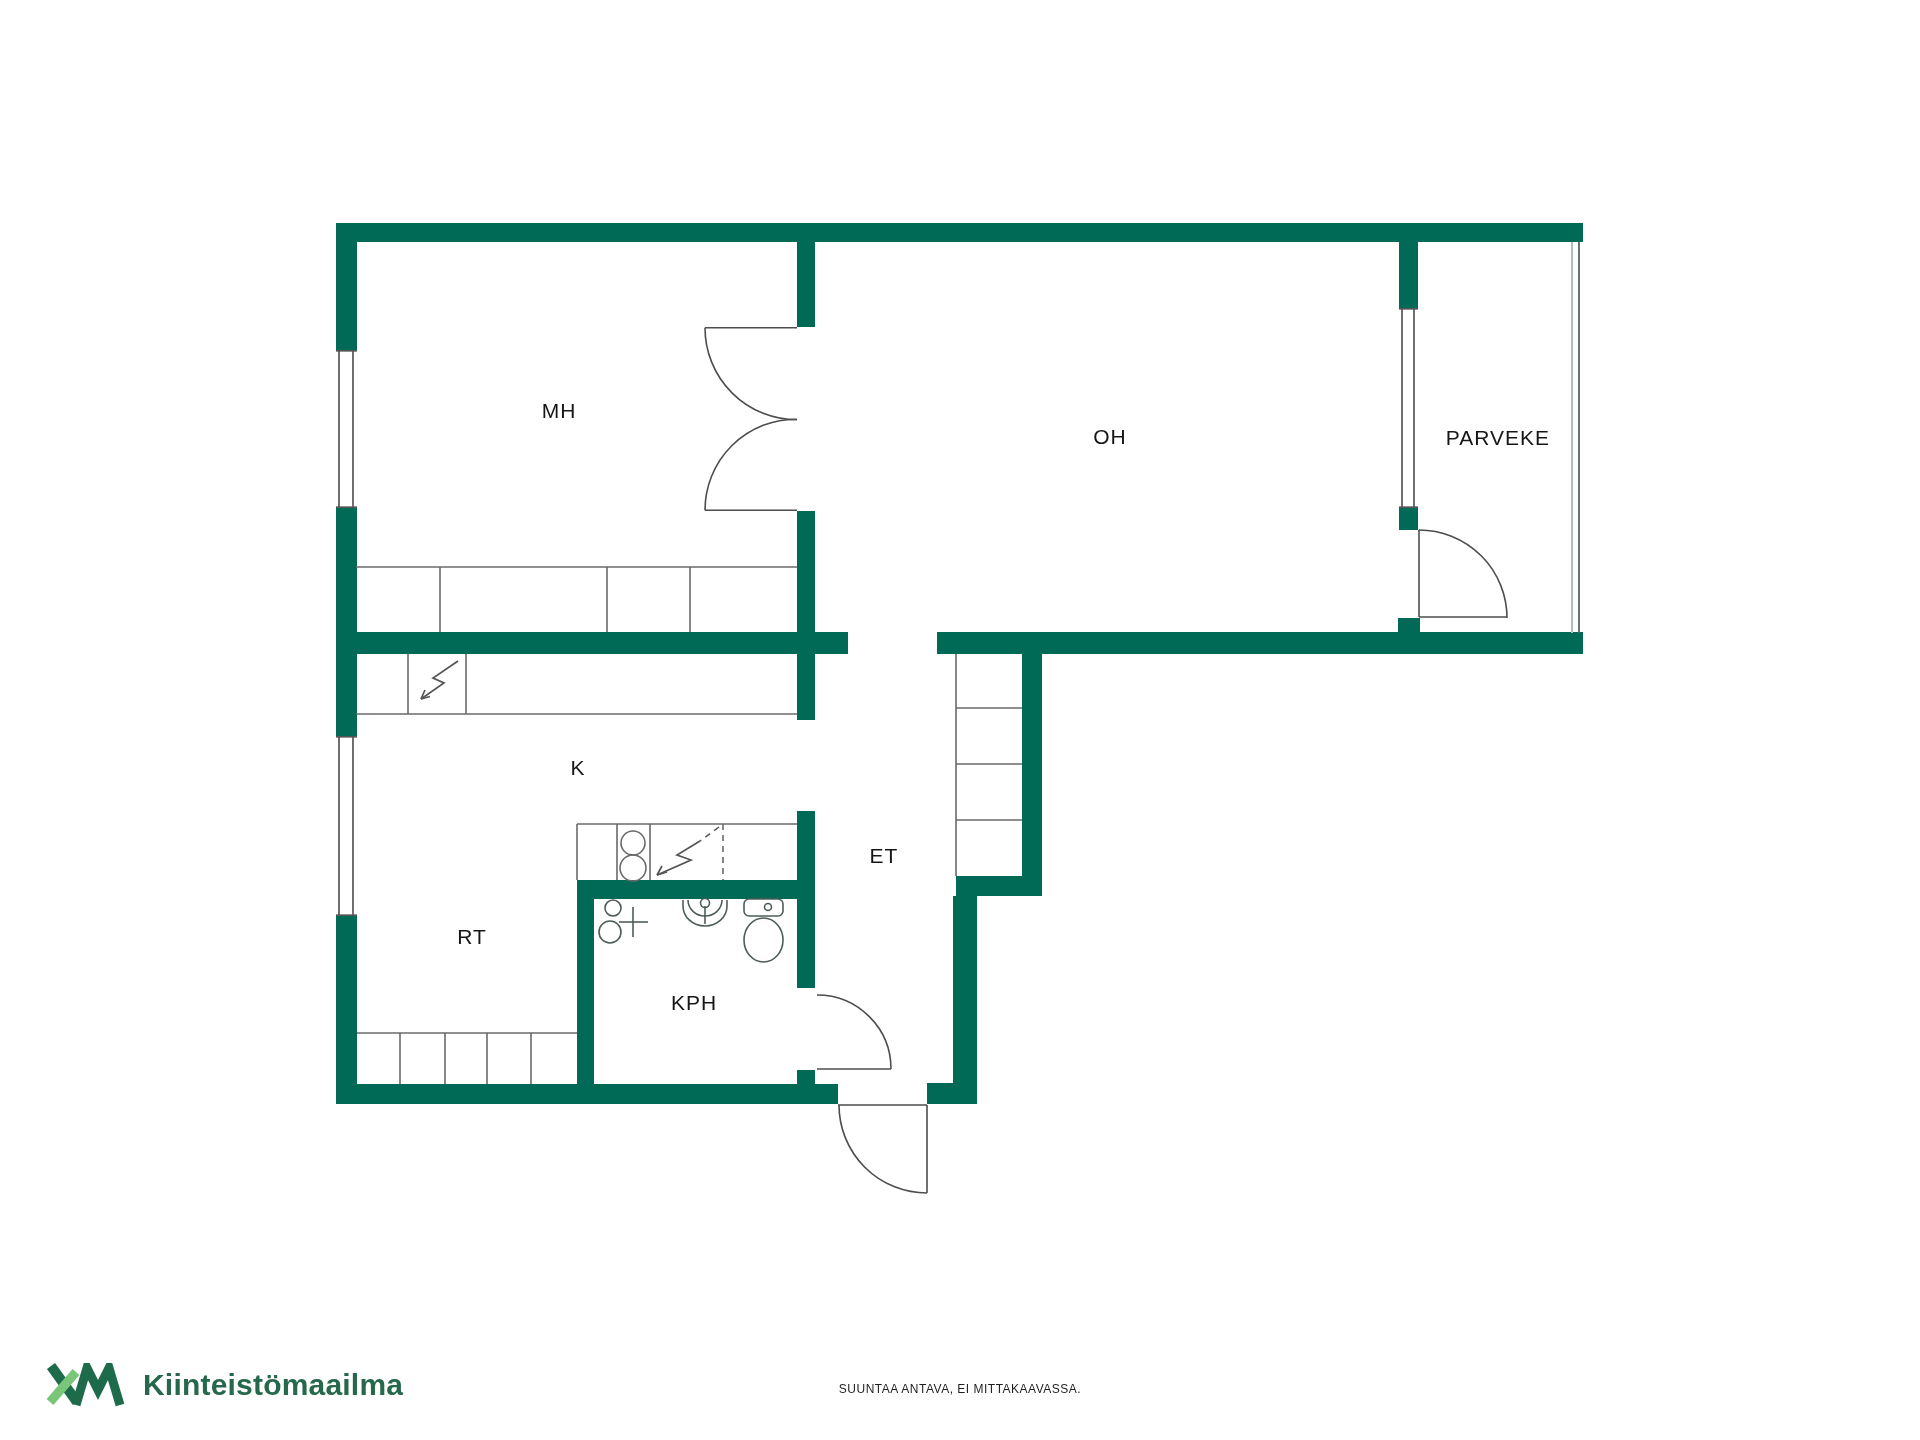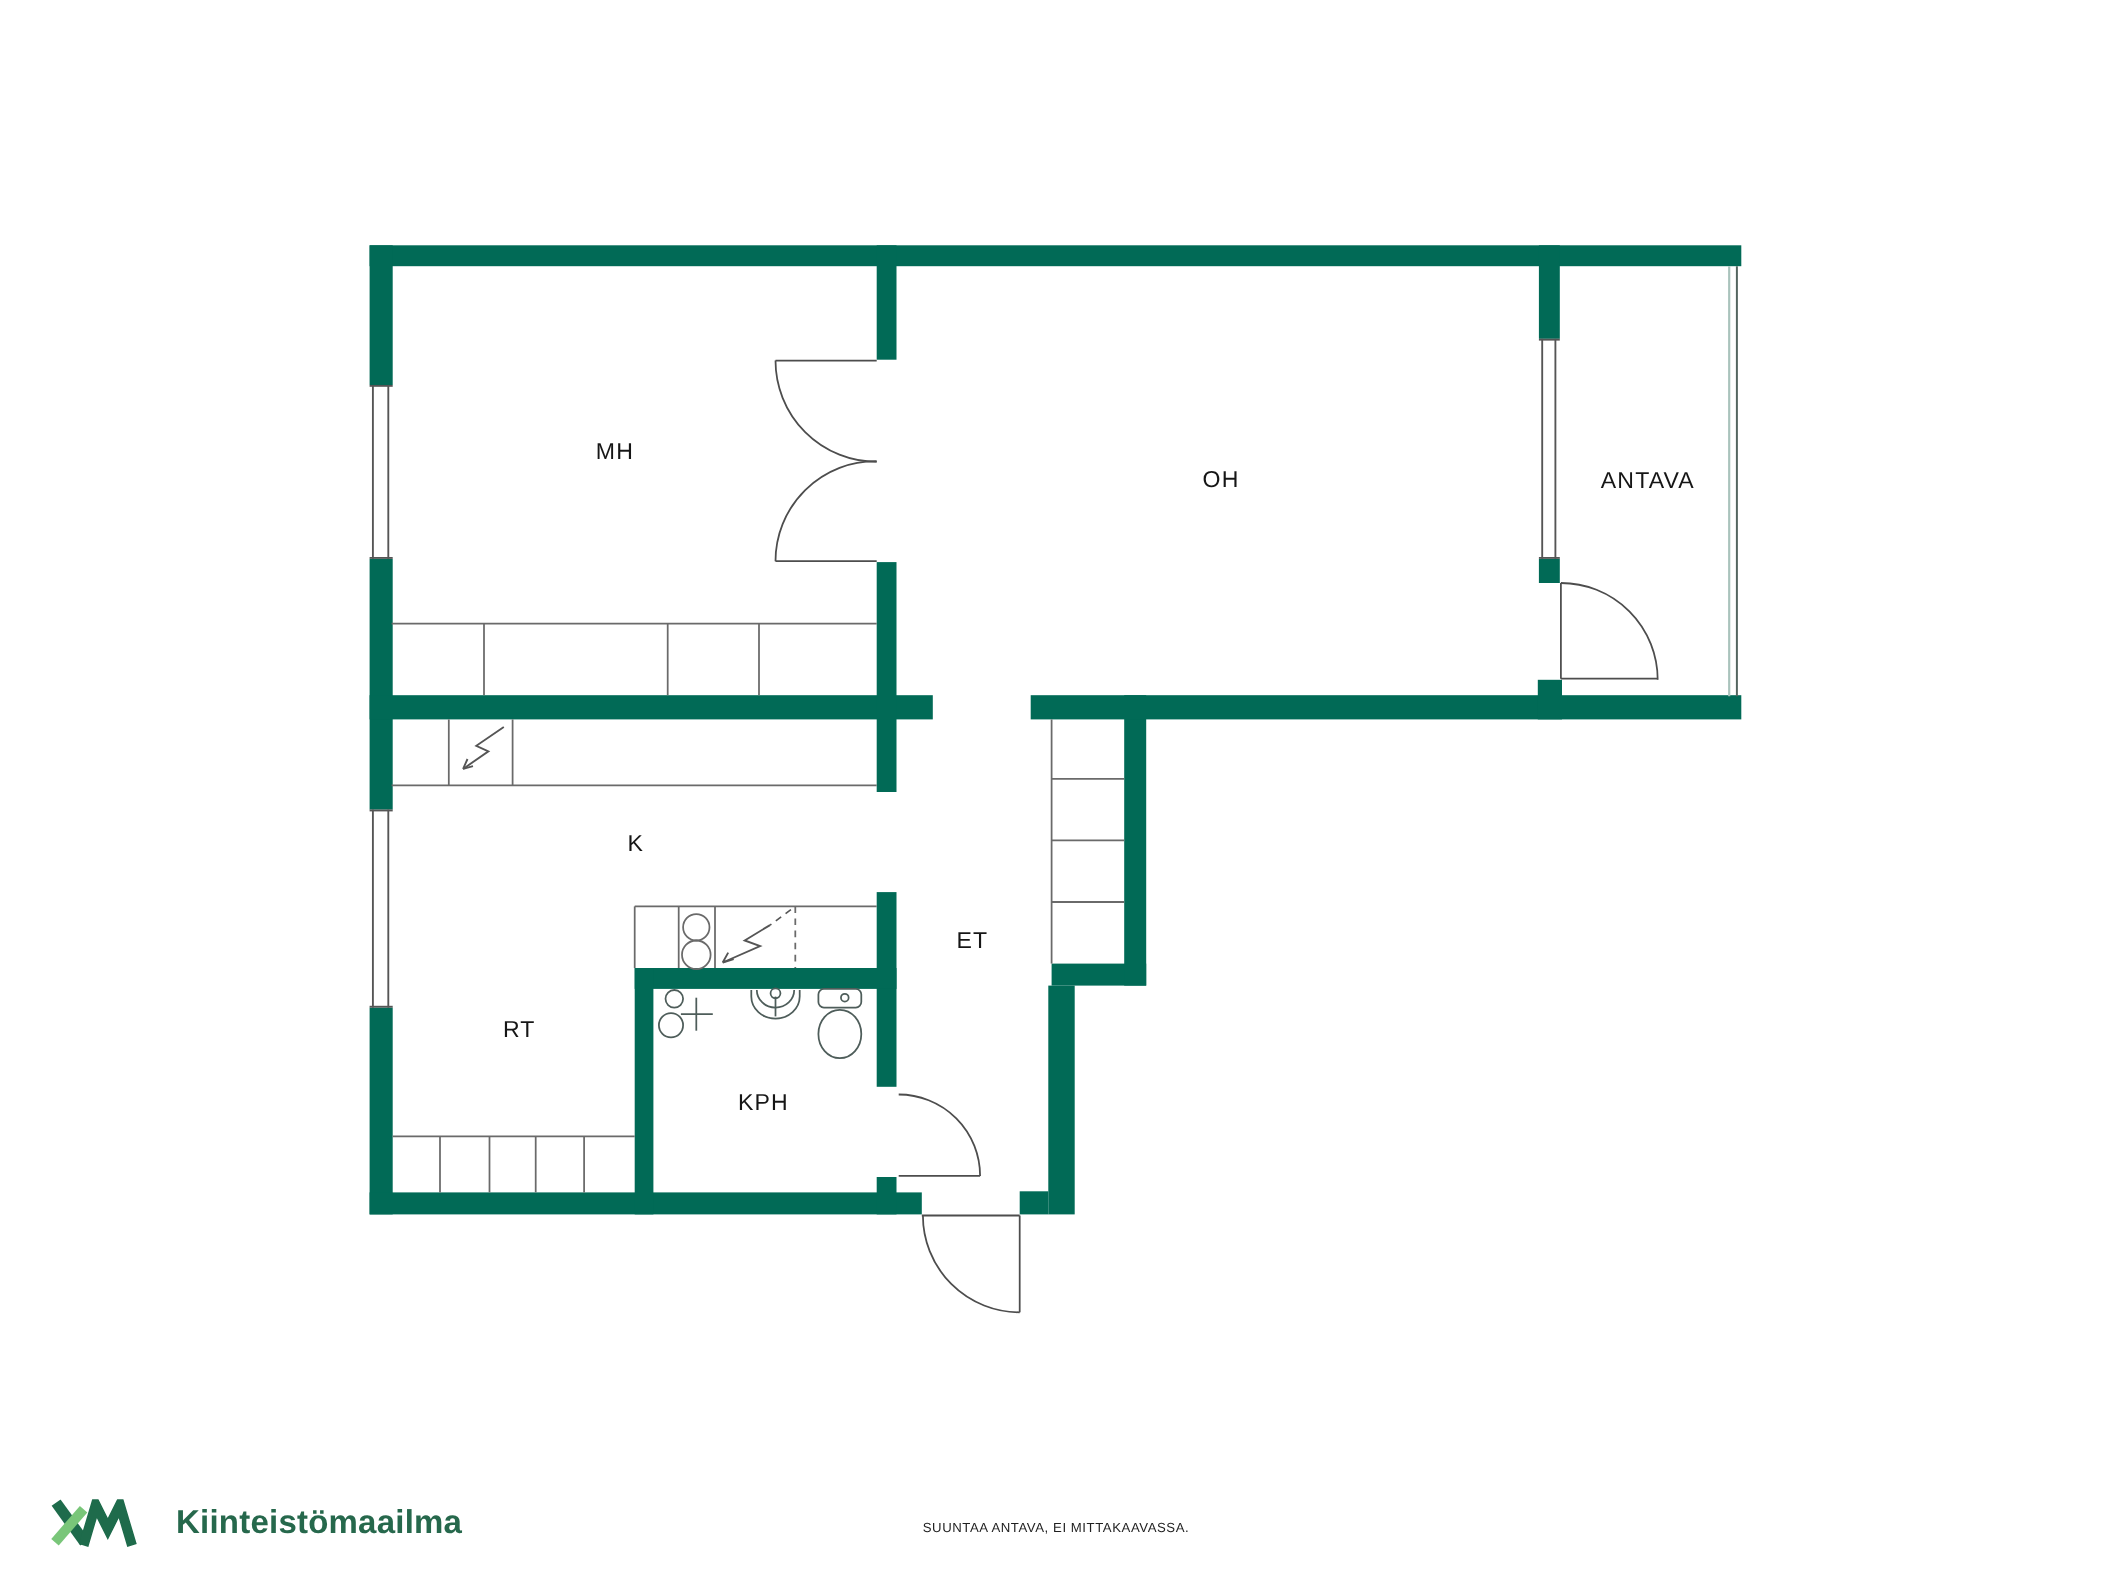--- a/index.html
+++ b/index.html
@@ -29,21 +29,21 @@
   .fix{stroke:var(--fixture);stroke-width:1.6;fill:none;}
   .rail-light{stroke:#a9c3bc;stroke-width:2;fill:none;}
   .rail-dark{stroke:#54655f;stroke-width:1.8;fill:none;}
   .room-label{
     position:absolute;transform:translate(-50%,-50%);
     font-size:21px;letter-spacing:1px;color:var(--label);white-space:nowrap;
   }
   .footer-brand{position:absolute;left:46px;top:1363px;display:flex;align-items:center;}
   .brand-text{
     font-size:30px;font-weight:700;color:var(--brand-text);
-    margin-left:34px;letter-spacing:0.2px;
+    margin-left:17px;letter-spacing:0.2px;
   }
   .disclaimer{
     position:absolute;left:960px;top:1382px;transform:translateX(-50%);
     font-size:12px;letter-spacing:0.5px;color:#1f1f1f;white-space:nowrap;
   }
 </style>
 </head>
 <body>
 
 <div class="plan-wrap">
@@ -184,21 +184,21 @@
       <g>
         <rect class="fix" x="744" y="888" width="39" height="17" rx="5"></rect>
         <circle class="fix" cx="768" cy="896" r="3.5"></circle>
         <ellipse class="fix" cx="763.5" cy="929" rx="19.5" ry="22"></ellipse>
       </g>
     </g>
   </svg>
 
   <div class="room-label" style="left:559px;top:400px">MH</div>
   <div class="room-label" style="left:1110px;top:426px">OH</div>
-  <div class="room-label" style="left:1498px;top:427px">ANTAVA</div>
+  <div class="room-label" style="left:1498px;top:427px">PARVEKE</div>
   <div class="room-label" style="left:578px;top:757px">K</div>
   <div class="room-label" style="left:884px;top:845px">ET</div>
   <div class="room-label" style="left:472px;top:926px">RT</div>
   <div class="room-label" style="left:694px;top:992px">KPH</div>
 </div>
 
 <div class="footer-brand">
   <svg width="80" height="44" viewBox="0 0 80 44">
     <path d="M5,3 L31,39" stroke="var(--logo-dark)" stroke-width="10" fill="none"></path>
     <path d="M4,39 L30,9" stroke="var(--logo-light)" stroke-width="9" fill="none"></path>

